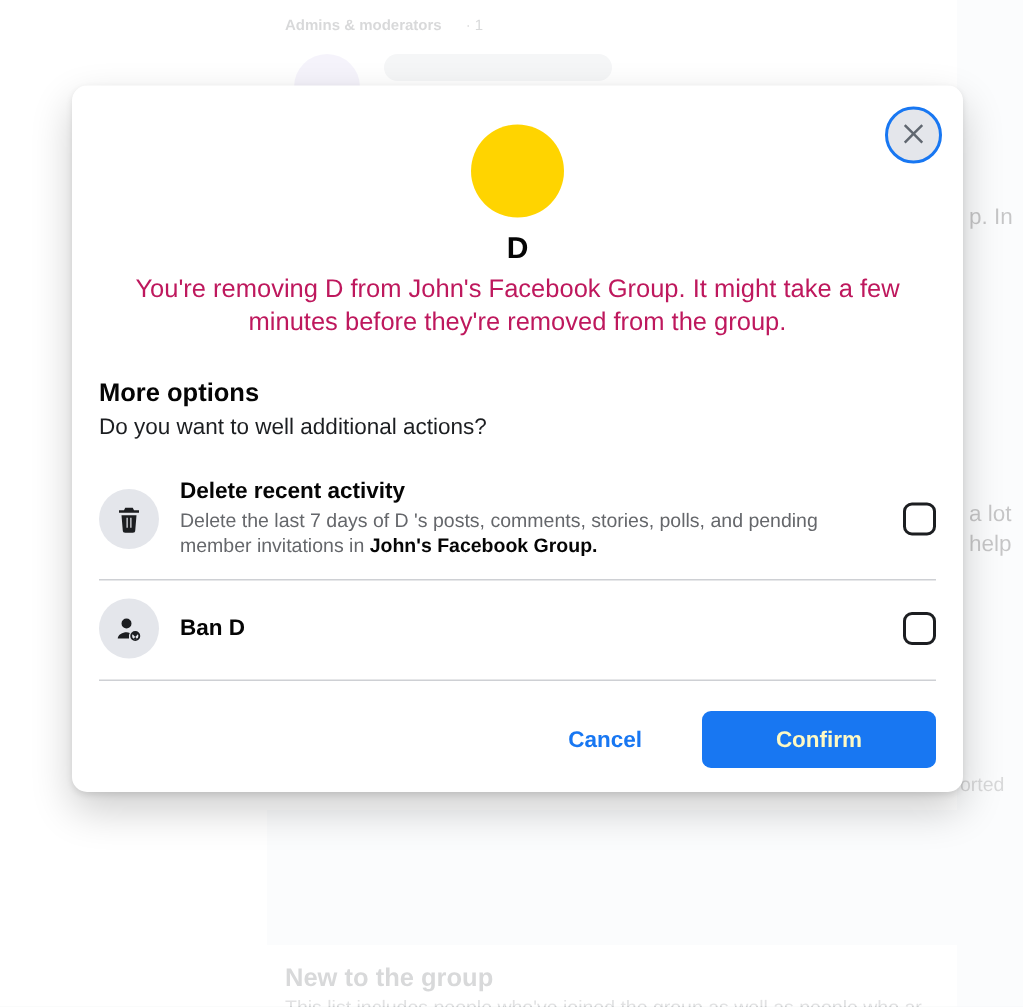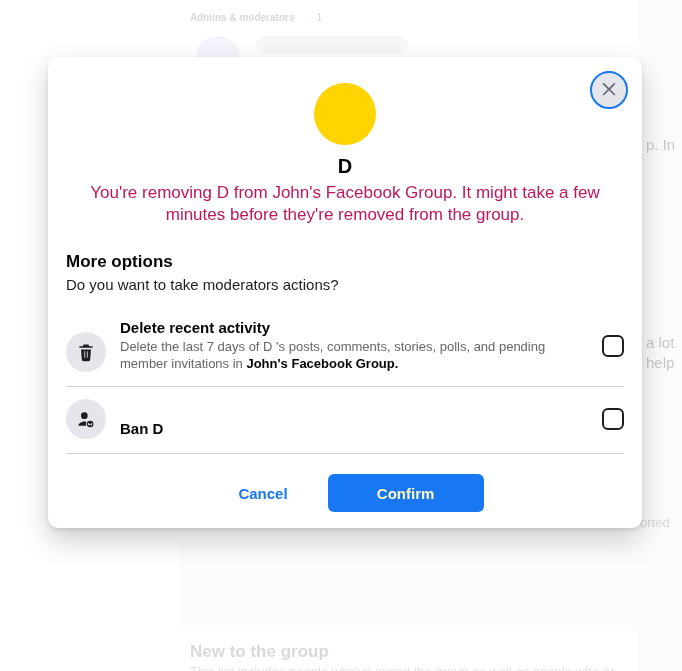--- a/index.html
+++ b/index.html
@@ -34,37 +34,37 @@
   .close-btn svg { width: 20px; height: 20px; }
 
   .avatar-lg { width: 62px; height: 62px; border-radius: 50%; background: #ffd400; margin: 8px auto 10px auto; }
 
   .modal-title { text-align: center; font-size: 20px; font-weight: 700; color: #050505; margin-bottom: 4px; }
   .modal-subtitle { text-align: center; font-size: 17px; color: #be185d; line-height: 22px; padding: 0 4px; margin-bottom: 26px; }
 
   .section-title { font-size: 17px; font-weight: 700; color: #050505; margin-bottom: 4px; }
   .section-sub   { font-size: 15px; color: #1c1e21; margin-bottom: 14px; }
 
-  .option-row { display: flex; align-items: flex-end; padding: 12px 0 14px 0; border-bottom: 1px solid #ced0d4; gap: 14px; }
+  .option-row { display: flex; align-items: center; padding: 12px 0 14px 0; border-bottom: 1px solid #ced0d4; gap: 14px; }
   .option-row:last-of-type { border-bottom: none; }
   .option-row.disabled { opacity: 0.4; }
 
   .opt-icon { width: 40px; height: 40px; border-radius: 50%; background: #e4e6eb; flex: 0 0 40px; display: flex; align-items: center; justify-content: center; }
   .opt-icon svg { width: 20px; height: 20px; fill: #1c1e21; }
 
   .opt-body { flex: 1 1 auto; }
   .opt-title { font-size: 15px; font-weight: 600; color: #050505; margin-bottom: 2px; }
   .opt-desc  { font-size: 13px; color: #65676b; line-height: 17px; }
   .opt-desc .strong { font-weight: 600; color: #050505; }
 
   .opt-check { flex: 0 0 22px; align-self: center; }
   .checkbox { width: 22px; height: 22px; border: 2px solid #1c1e21; border-radius: 6px; background: #ffffff; cursor: pointer; }
   .disabled .checkbox { border-color: #65676b; }
 
-  .btn-row { display: flex; justify-content: center; gap: 8px; padding-top: 20px; }
+  .btn-row { display: flex; justify-content: flex-end; gap: 8px; padding-top: 20px; }
   .btn { height: 38px; border-radius: 6px; font-size: 15px; font-weight: 600; padding: 0 32px; border: none; cursor: pointer; }
   .btn-cancel  { background: transparent; color: #1877f2; }
   .btn-confirm { background: #1877f2; color: #fef9c3; min-width: 156px; }
 </style>
 </head>
 <body>
 
 <div class="bg-leftcol"></div>
 <div class="bg-midcol"></div>
 <div class="bg-midcol2"></div>
@@ -98,21 +98,21 @@
         </svg>
     </span>
   </div>
 
   <div class="avatar-lg"></div>
 
   <div class="modal-title">D</div>
   <div class="modal-subtitle">You're removing D        from John's Facebook Group. It might take a few minutes before they're removed from the group.</div>
 
   <div class="section-title">More options</div>
-  <div class="section-sub">Do you want to take moderators actions?</div>
+  <div class="section-sub">Do you want to well additional actions?</div>
 
   <div class="option-row">
     <div class="opt-icon">
       <svg viewBox="0 0 24 24">
           <path d="M9 3h6l1 2h4v2H4V5h4l1-2zm-3 6h12l-1 12a2 2 0 0 1-2 2H9a2 2 0 0 1-2-2L6 9zm4 2v8h1v-8h-1zm3 0v8h1v-8h-1z"></path>
         </svg>
     </div>
     <div class="opt-body">
       <div class="opt-title">Delete recent activity</div>
       <div class="opt-desc">

